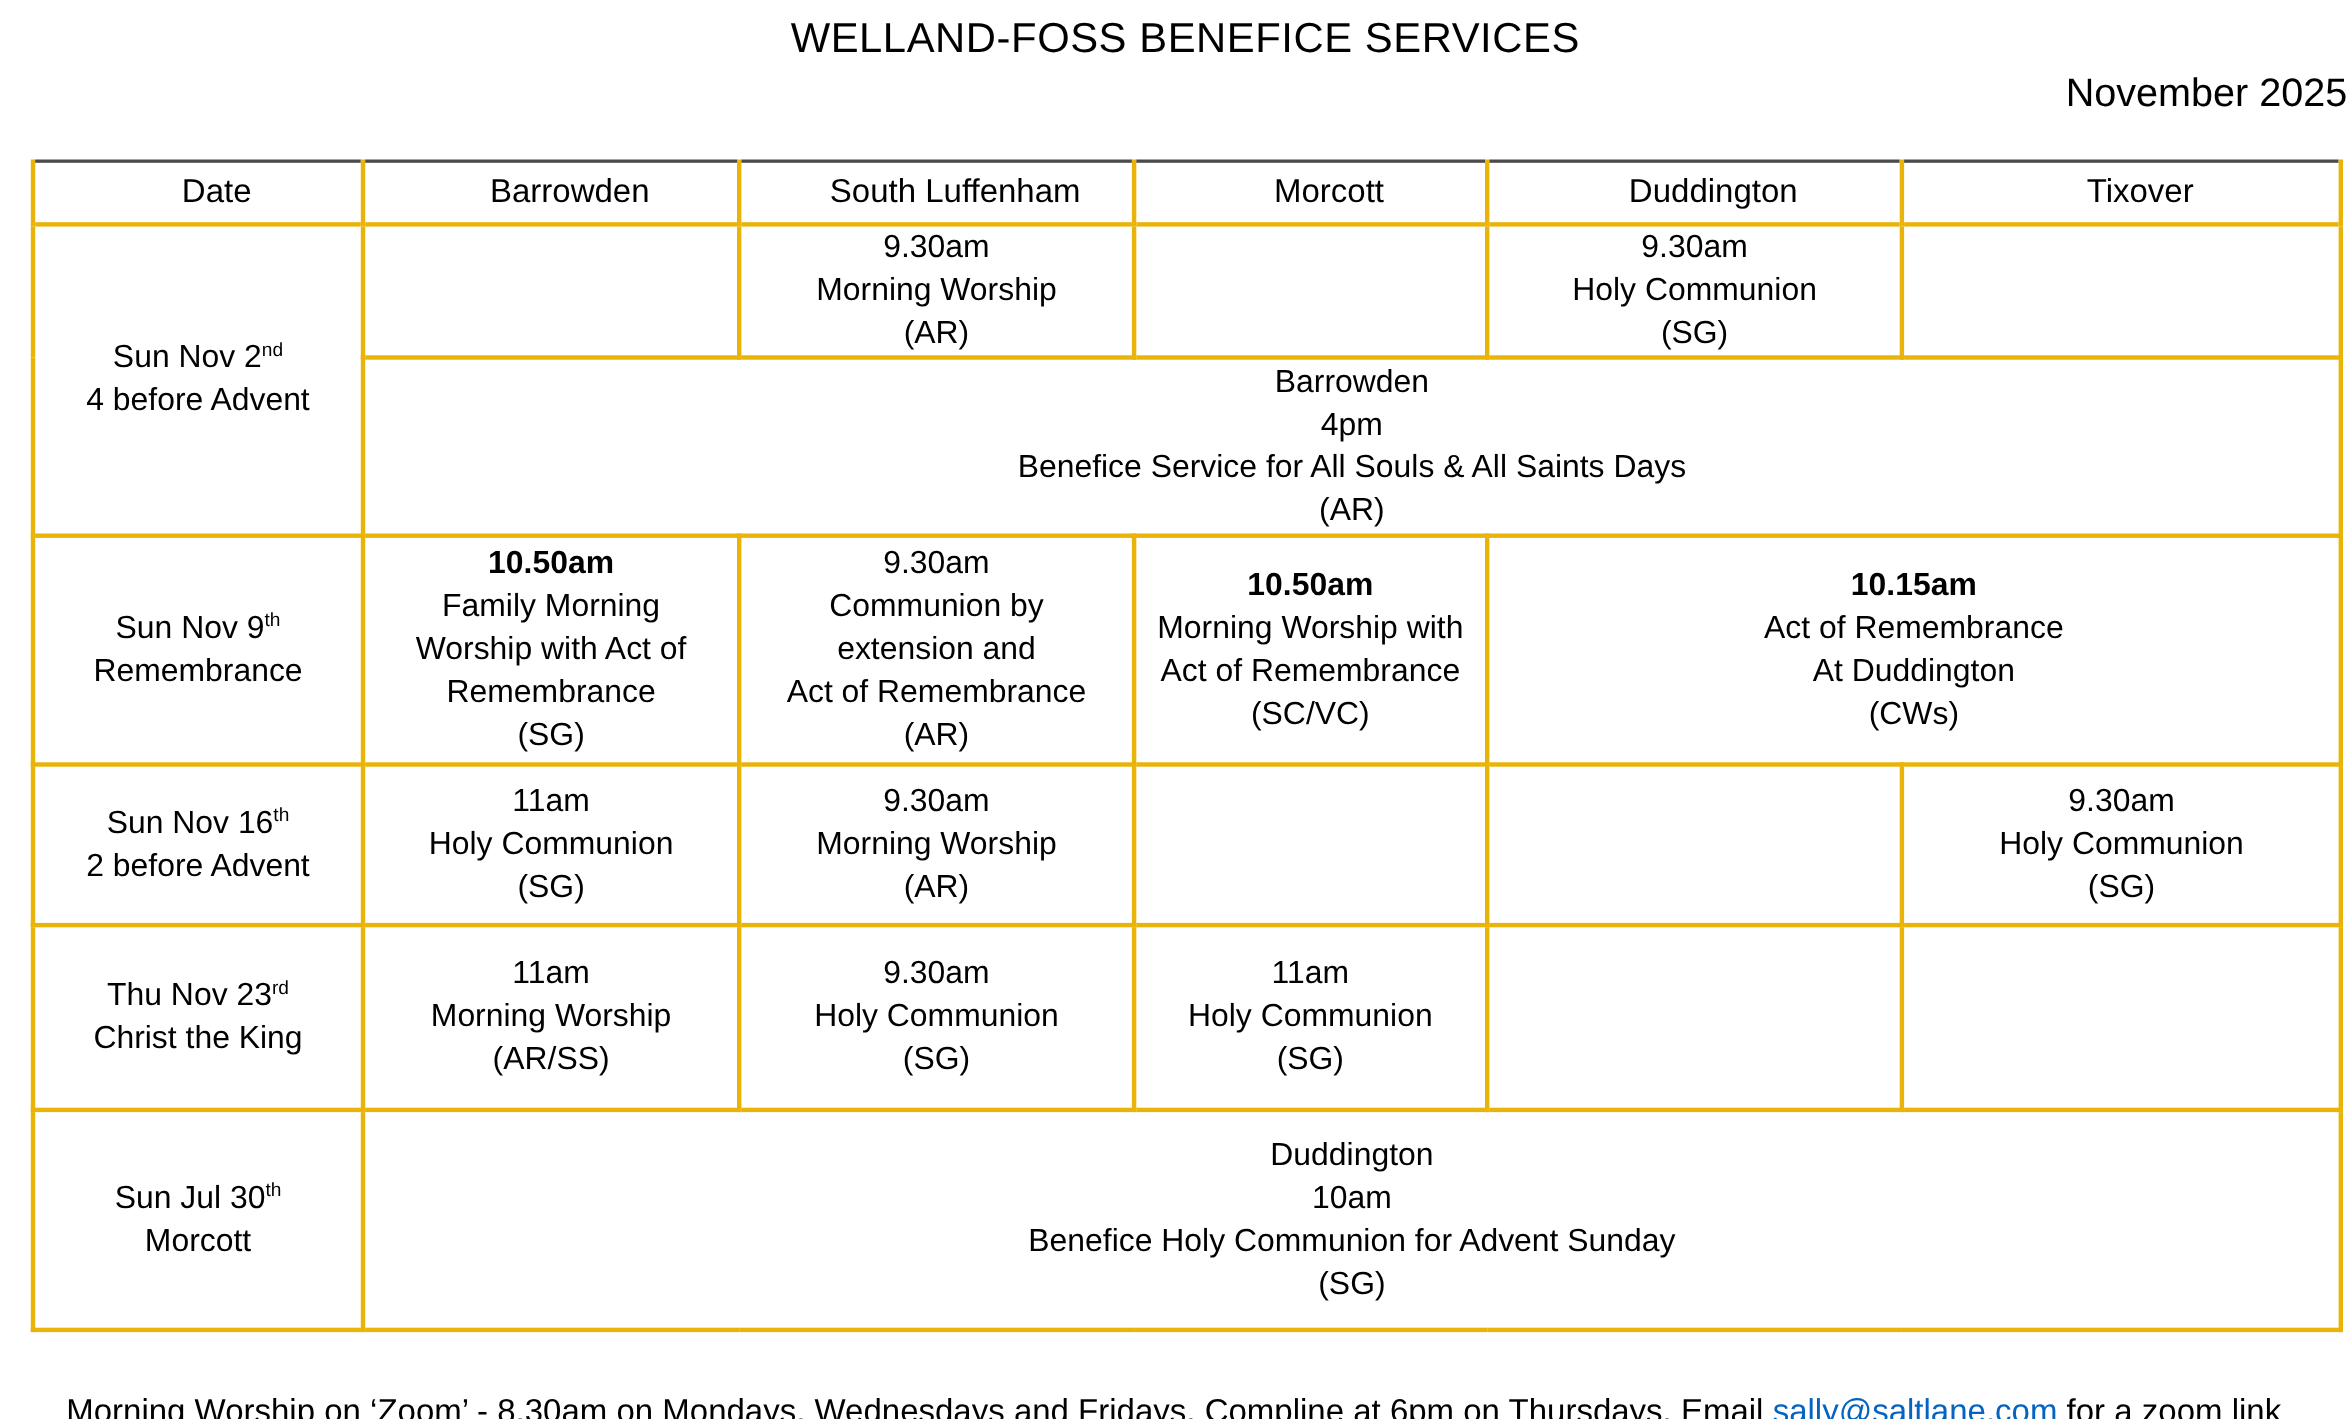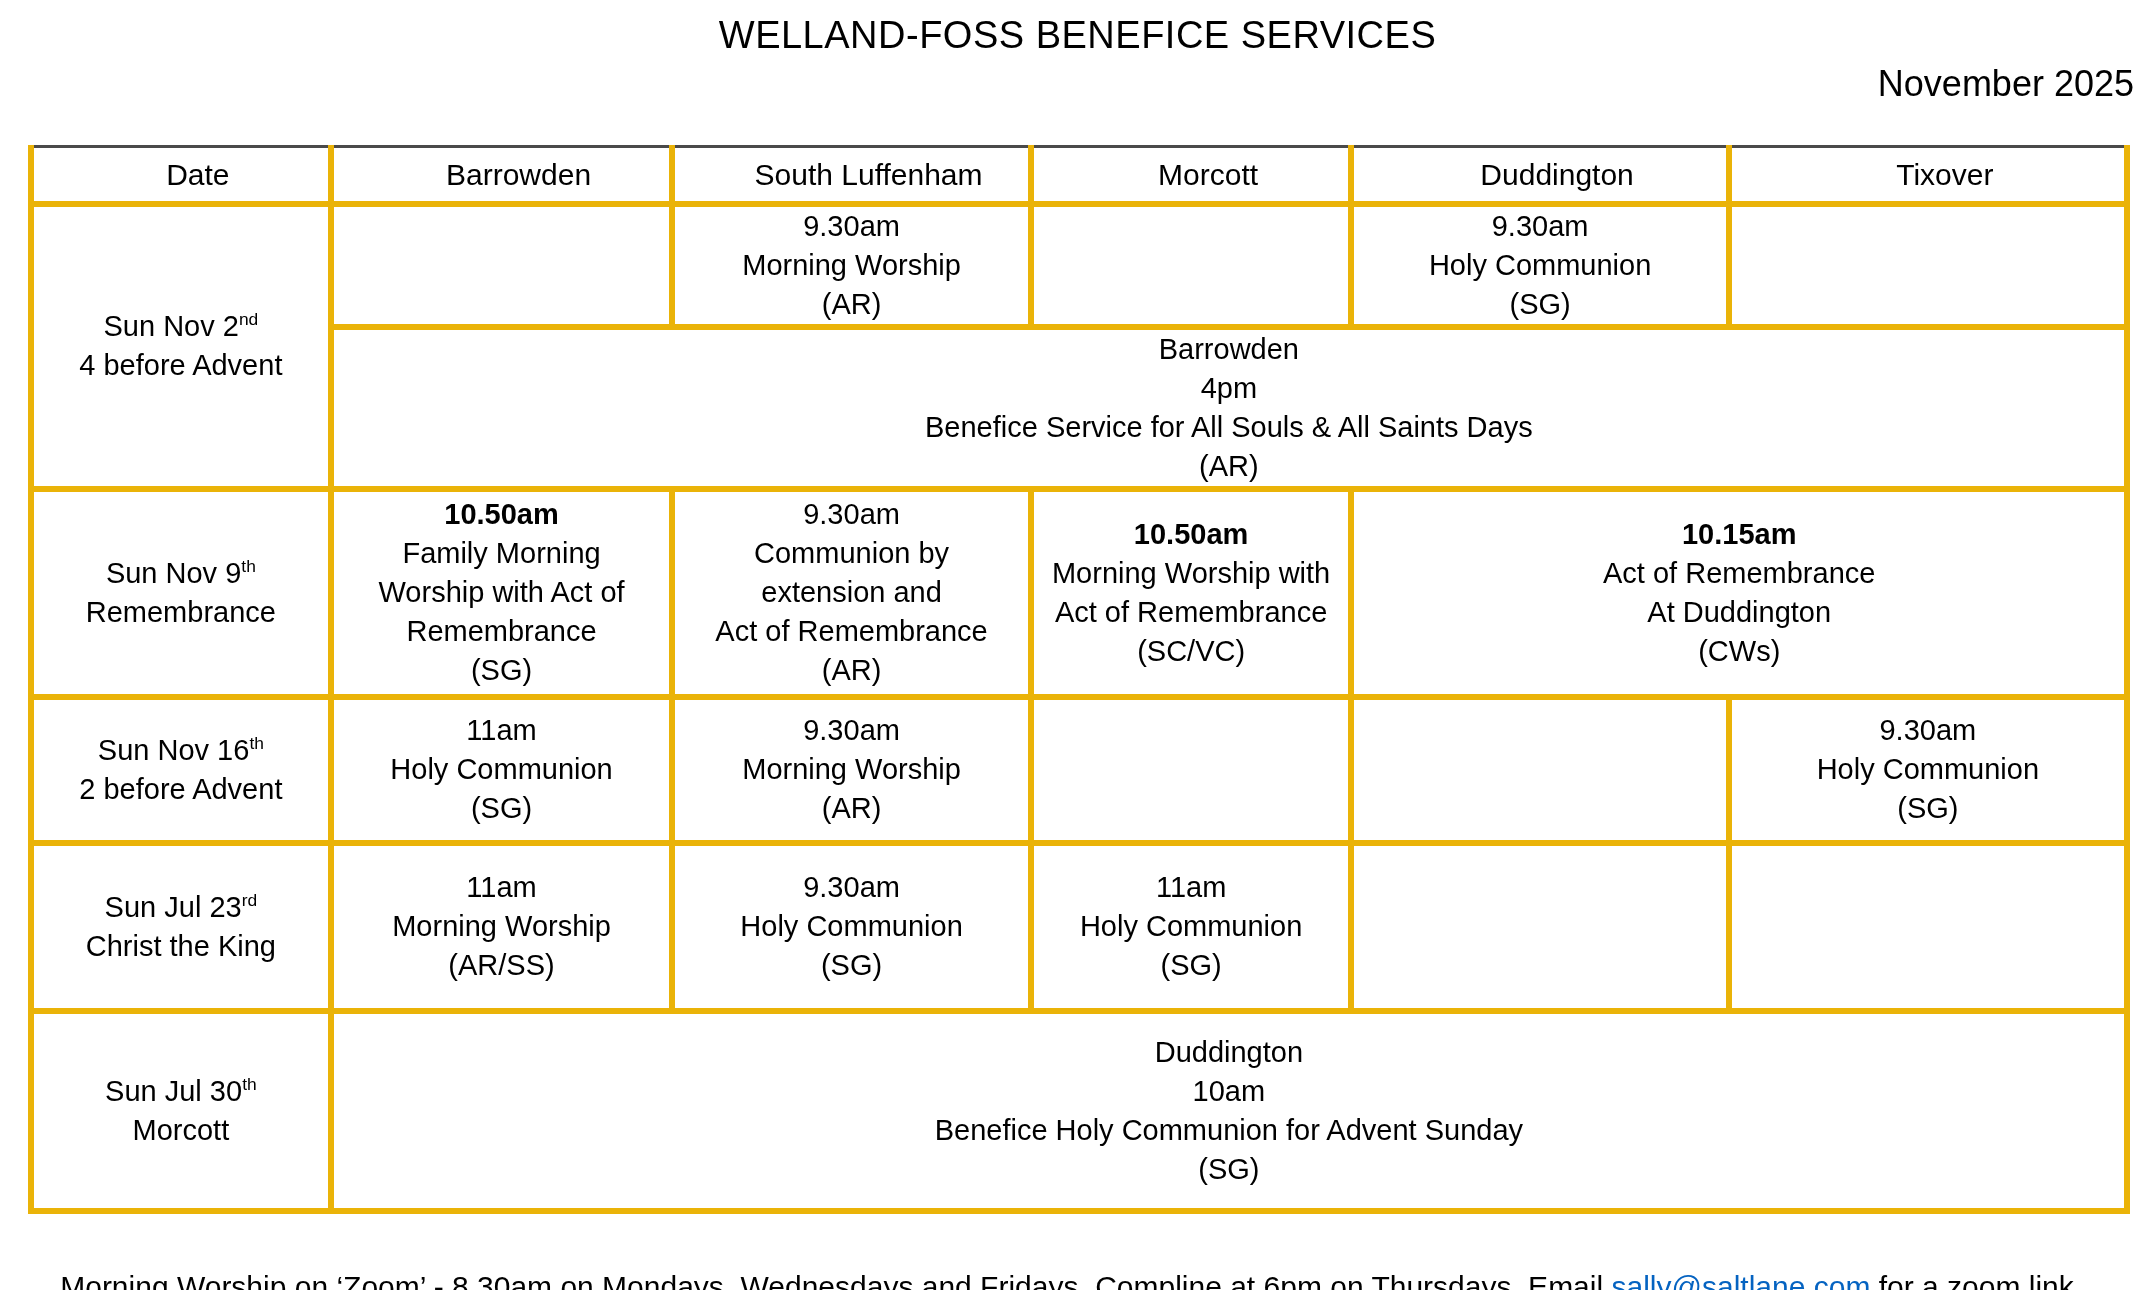--- a/index.html
+++ b/index.html
@@ -28,21 +28,21 @@
     font-weight: 400;
     margin: 6px 0 0 16px;
   }
   table.services {
     border-collapse: collapse;
     table-layout: fixed;
     width: 2102px;
     margin: 40px 0 0 28px;
   }
   table.services td, table.services th {
-    border: 6px solid #eab308;
+    border: 4px solid #eab308;
     text-align: center;
     vertical-align: middle;
     font-size: 29px;
     line-height: 39px;
     font-weight: 400;
     padding: 0 6px;
     overflow: hidden;
   }
   table.services th {
     font-size: 30px;
@@ -168,21 +168,21 @@
 (AR)</td>
     <td></td>
     <td></td>
     <td class="pre">9.30am
 Holy Communion
 (SG)</td>
   </tr>
 
   <tr class="r-nov23">
     <td>
-      <div><span>Sun Jul 23</span><sup>rd</sup></div>
+      <div><span>Thu Nov 23</span><sup>rd</sup></div>
       <div>Christ the King</div>
     </td>
     <td class="pre top">11am
 Morning Worship
 (AR/SS)</td>
     <td class="pre top">9.30am
 Holy Communion
 (SG)</td>
     <td class="pre top">11am
 Holy Communion

